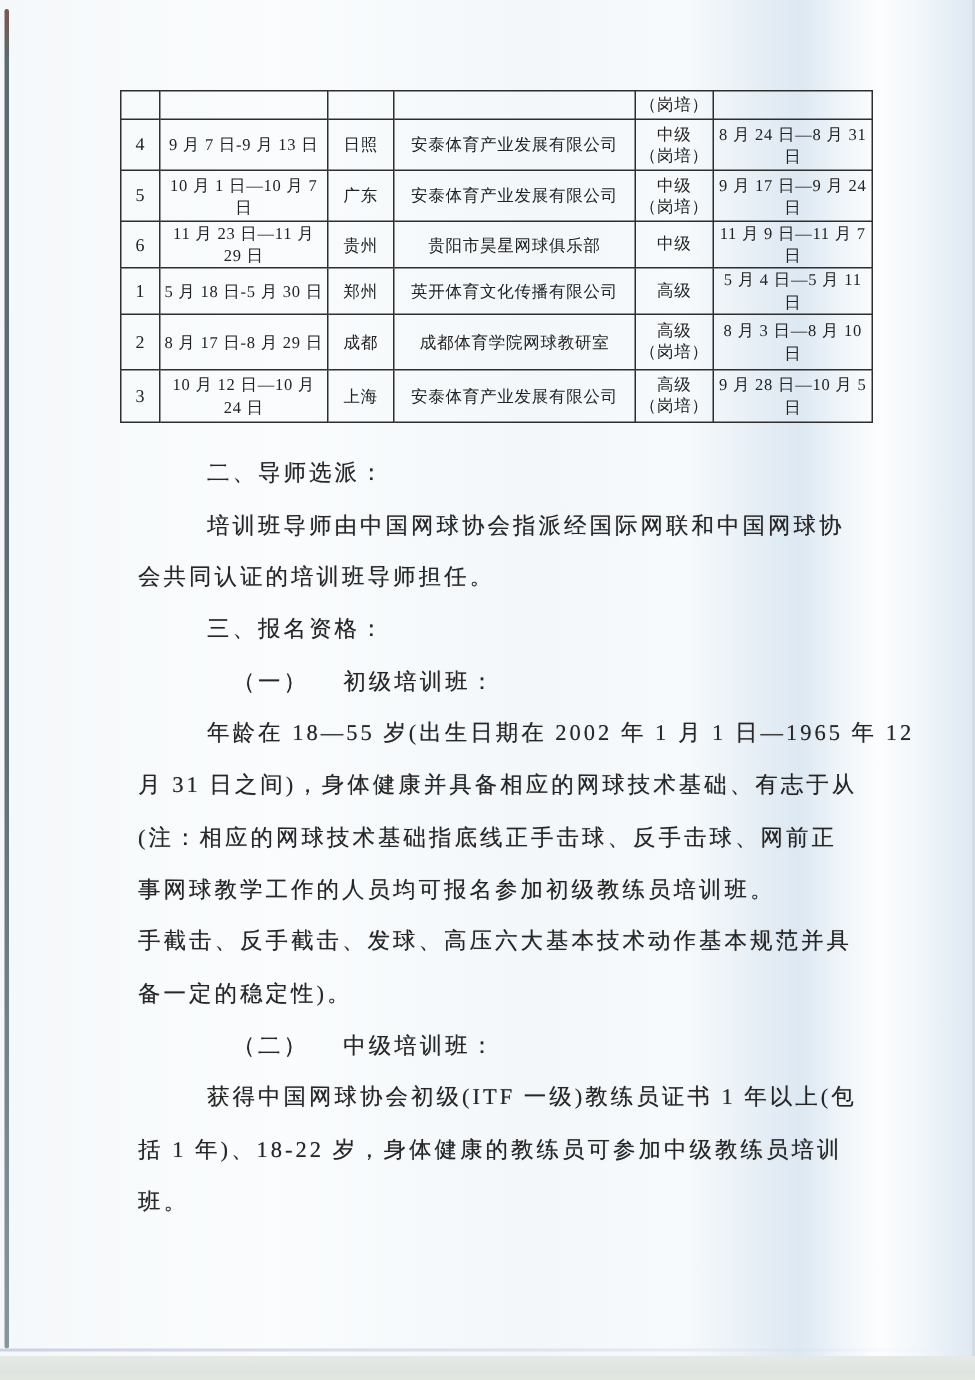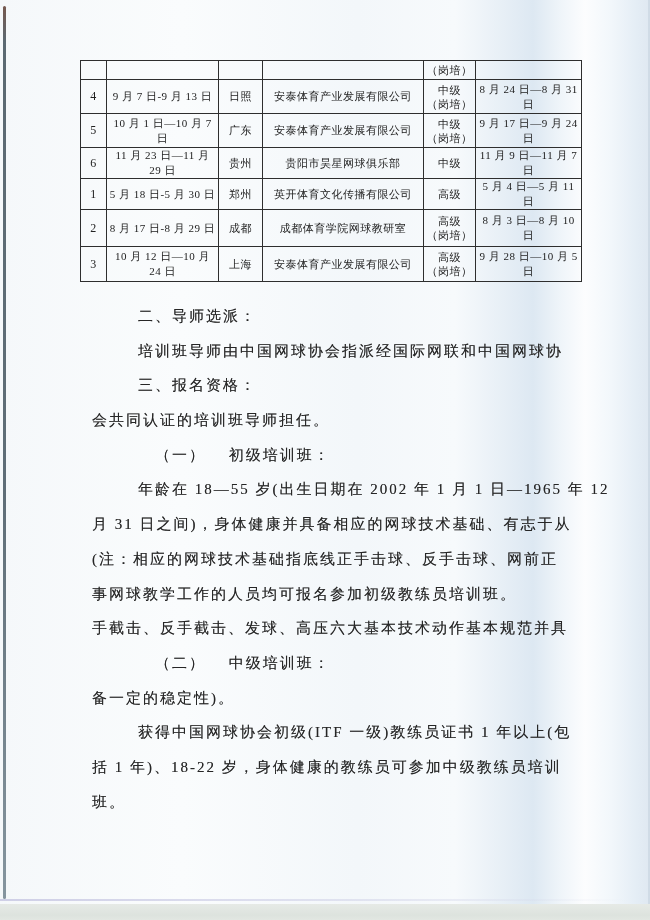--- a/index.html
+++ b/index.html
@@ -166,28 +166,28 @@
         <div class="lv">（岗培）</div>
       </td>
       <td>9 月 28 日—10 月 5 日</td>
     </tr>
   </tbody>
     </table>
 
   <div class="doc-body">
     <div class="bline ind">二、导师选派：</div>
     <div class="bline ind">培训班导师由中国网球协会指派经国际网联和中国网球协</div>
+    <div class="bline">会共同认证的培训班导师担任。</div>
     <div class="bline ind">三、报名资格：</div>
-    <div class="bline">会共同认证的培训班导师担任。</div>
     <div class="bline ind2">（一）　 初级培训班：</div>
     <div class="bline ind">年龄在 18—55 岁(出生日期在 2002 年 1 月 1 日—1965 年 12</div>
     <div class="bline">月 31 日之间)，身体健康并具备相应的网球技术基础、有志于从</div>
     <div class="bline">(注：相应的网球技术基础指底线正手击球、反手击球、网前正</div>
     <div class="bline">事网球教学工作的人员均可报名参加初级教练员培训班。</div>
     <div class="bline">手截击、反手截击、发球、高压六大基本技术动作基本规范并具</div>
+    <div class="bline">备一定的稳定性)。</div>
     <div class="bline ind2">（二）　 中级培训班：</div>
-    <div class="bline">备一定的稳定性)。</div>
     <div class="bline ind">获得中国网球协会初级(ITF 一级)教练员证书 1 年以上(包</div>
     <div class="bline">括 1 年)、18-22 岁，身体健康的教练员可参加中级教练员培训</div>
     <div class="bline">班。</div>
   </div>
 
 </div>
 
 </body></html>

